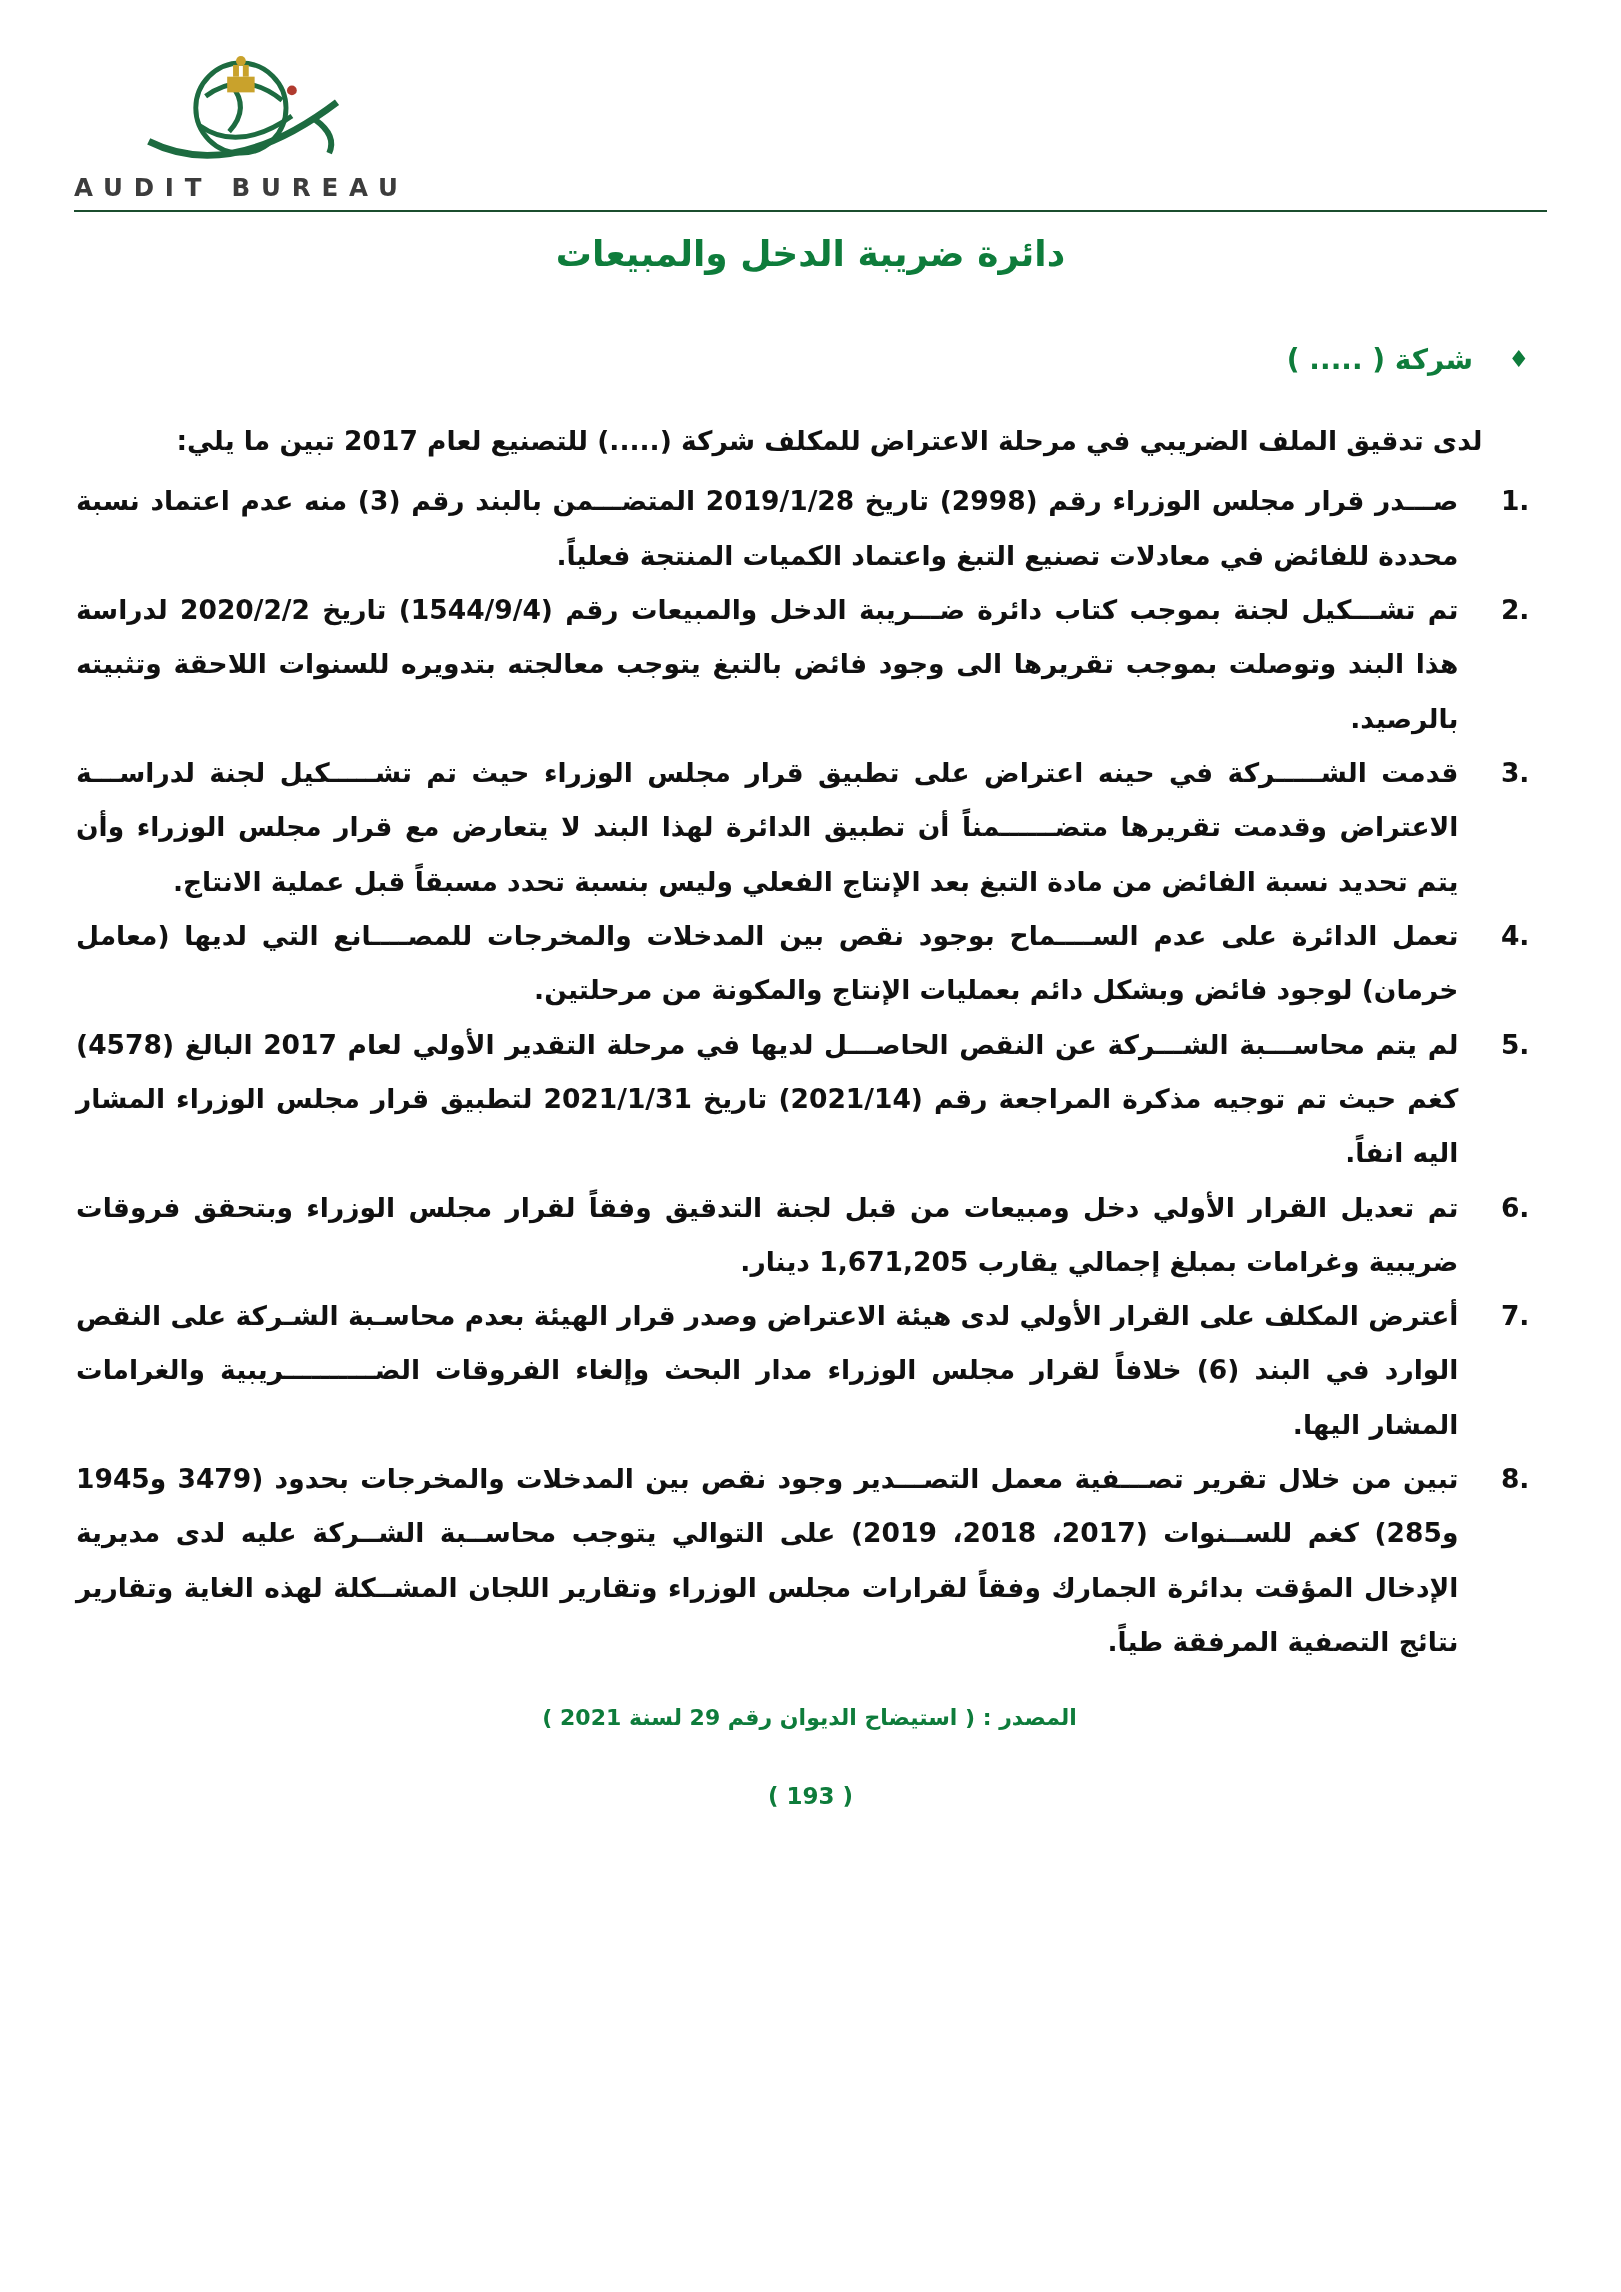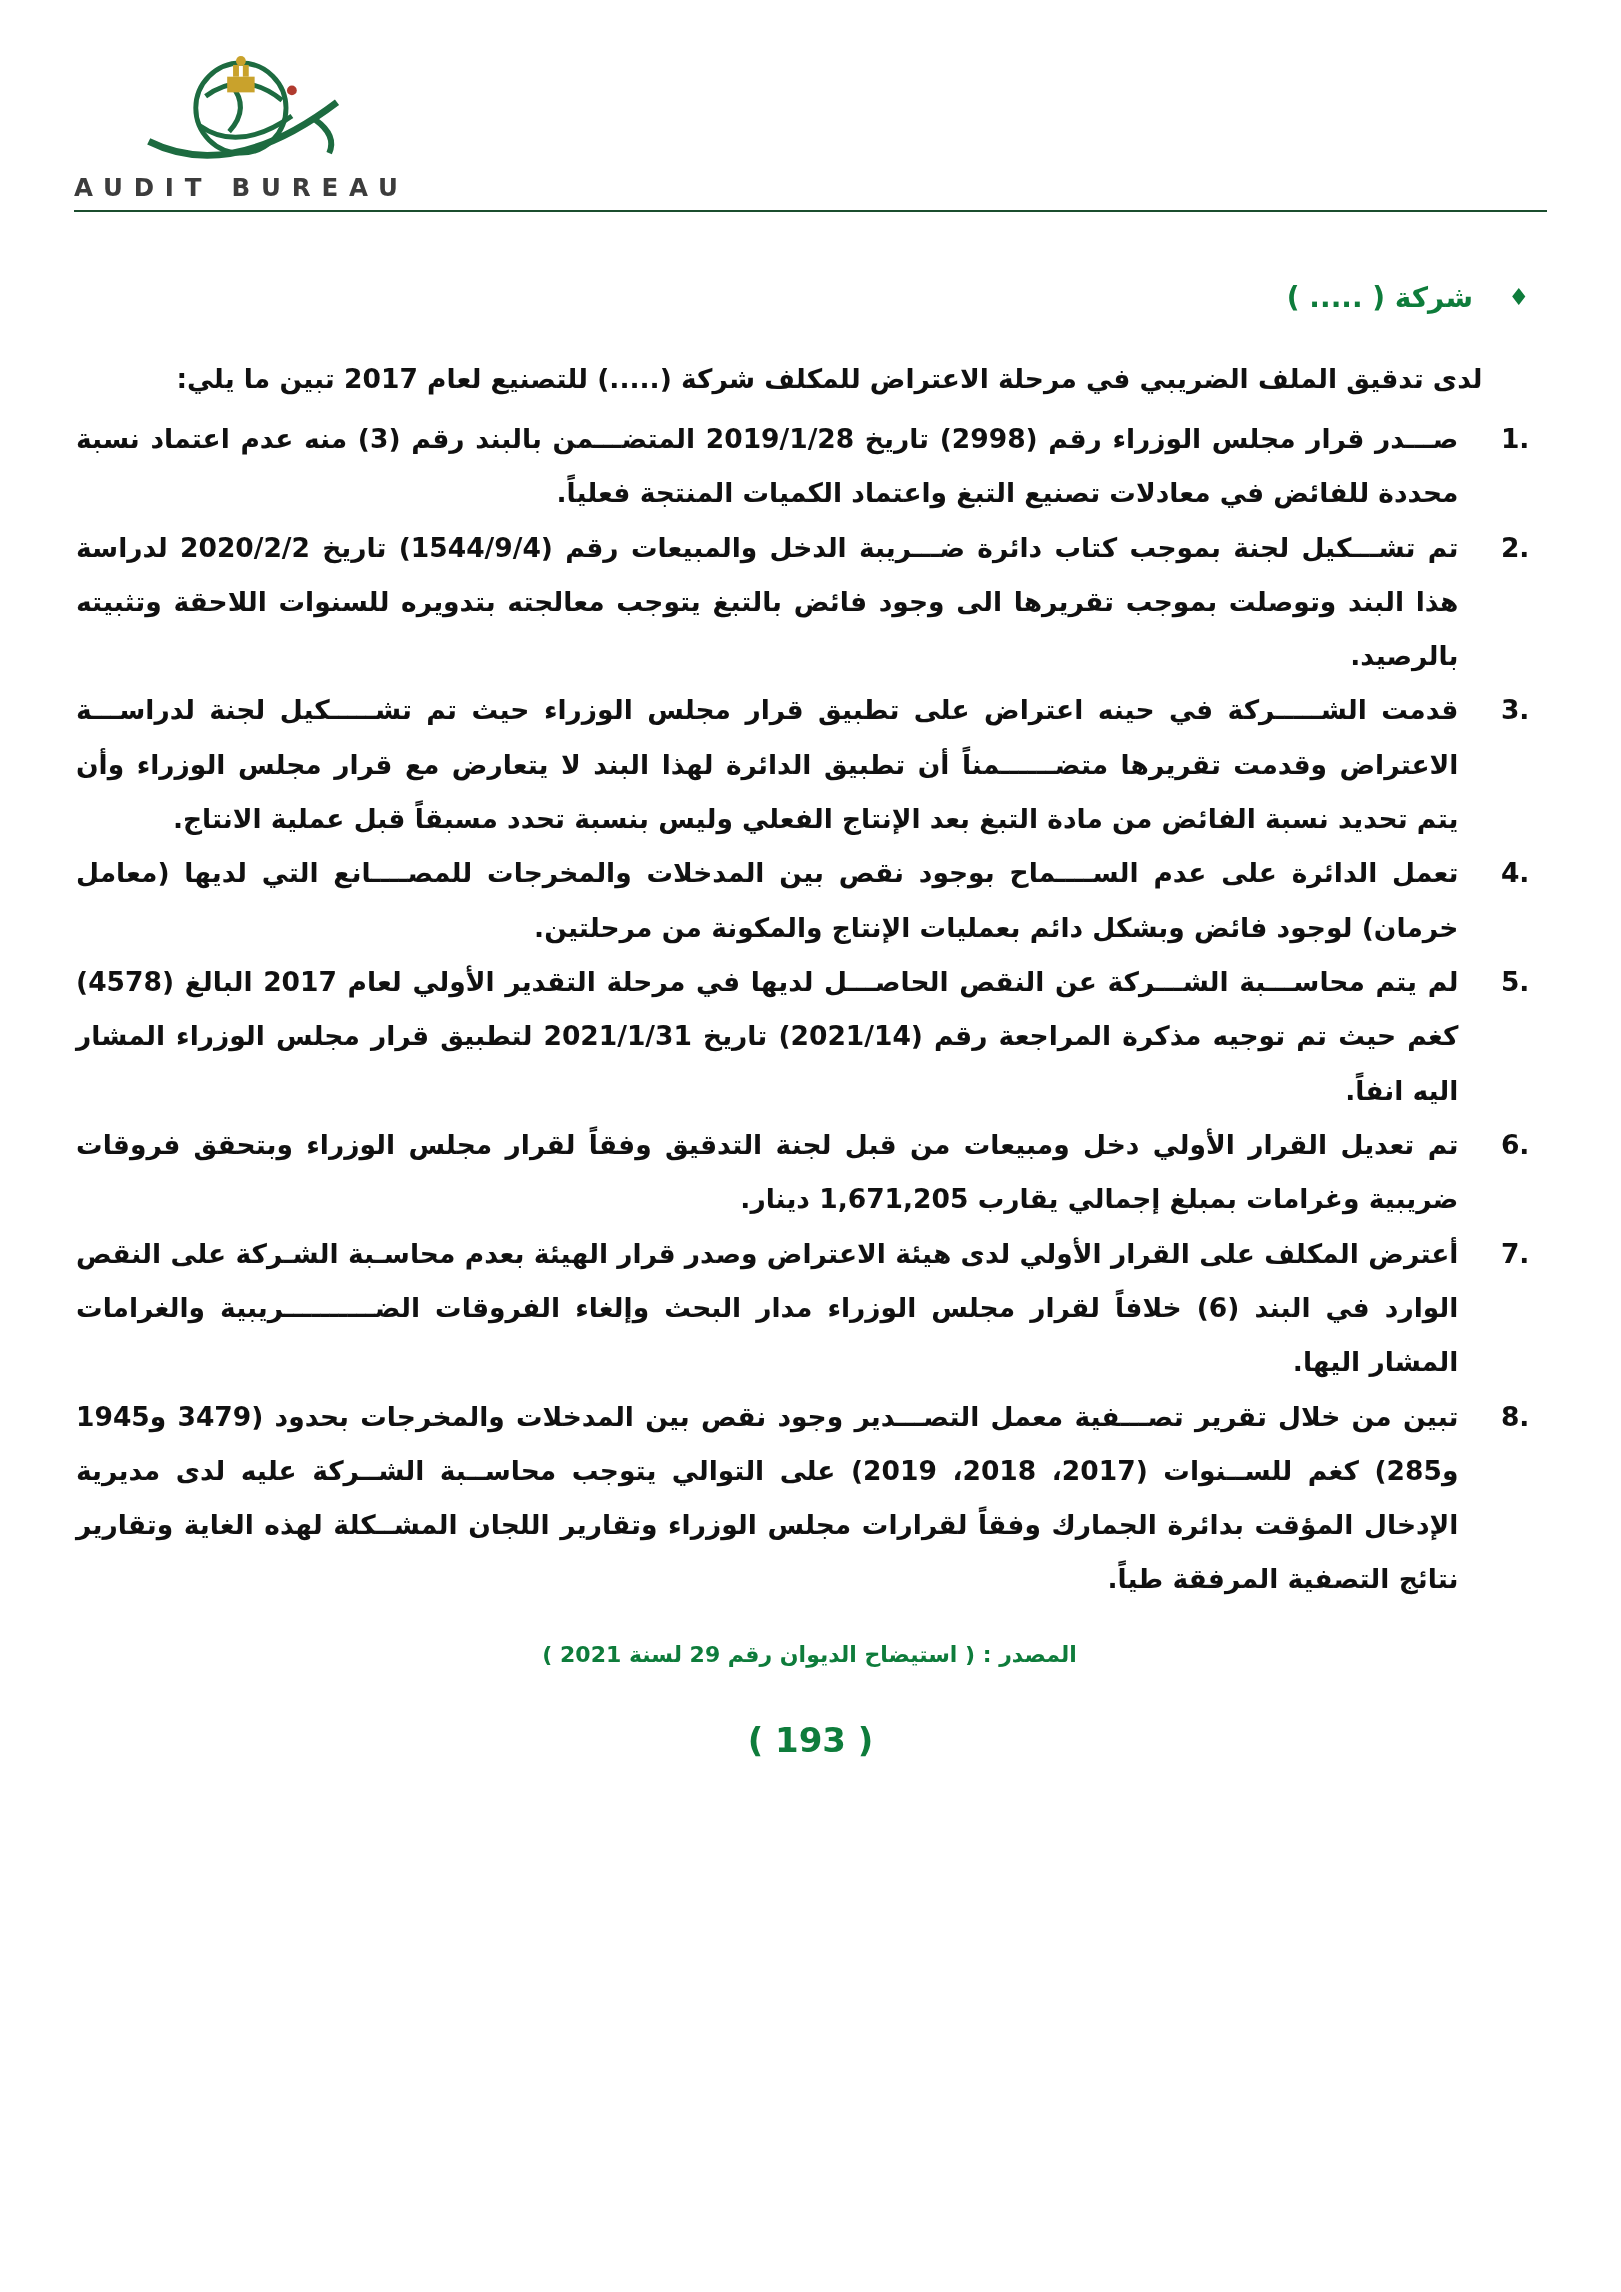--- a/index.html
+++ b/index.html
@@ -99,21 +99,21 @@
     text-align: center;
     color: #0e7c3b;
     font-size: 22px;
     font-weight: bold;
     margin-top: 25.5px;
     padding-left: 13.7px;
   }
   .page-number {
     text-align: center;
     color: #0e7c3b;
-    font-size: 34px;
+    font-size: 23px;
     font-weight: bold;
     margin-top: 43px;
   }
 </style>
 </head>
 <body>
 
 <div class="page">
 
   <div class="header">
@@ -132,20 +132,21 @@
         <rect x="162" y="14" width="6" height="12" fill="#c9a22c"></rect>
         <circle cx="160" cy="10" r="5" fill="#c9a22c"></circle>
         <circle cx="212" cy="40" r="5" fill="#b03a2e"></circle>
       </svg>
       <div class="brand-latin">AUDIT BUREAU</div>
     </div>
   </div>
 
   <hr class="rule">
 
+  <div class="doc-title">دائرة ضريبة الدخل والمبيعات</div>
 
   <div class="content">
 
     <div class="company-line">
       <span class="diamond">♦</span>
       <span>شركة ( ..... )</span>
     </div>
 
     <p class="intro">لدى تدقيق الملف الضريبي في مرحلة الاعتراض للمكلف شركة (.....) للتصنيع لعام 2017 تبين ما يلي:</p>
 

